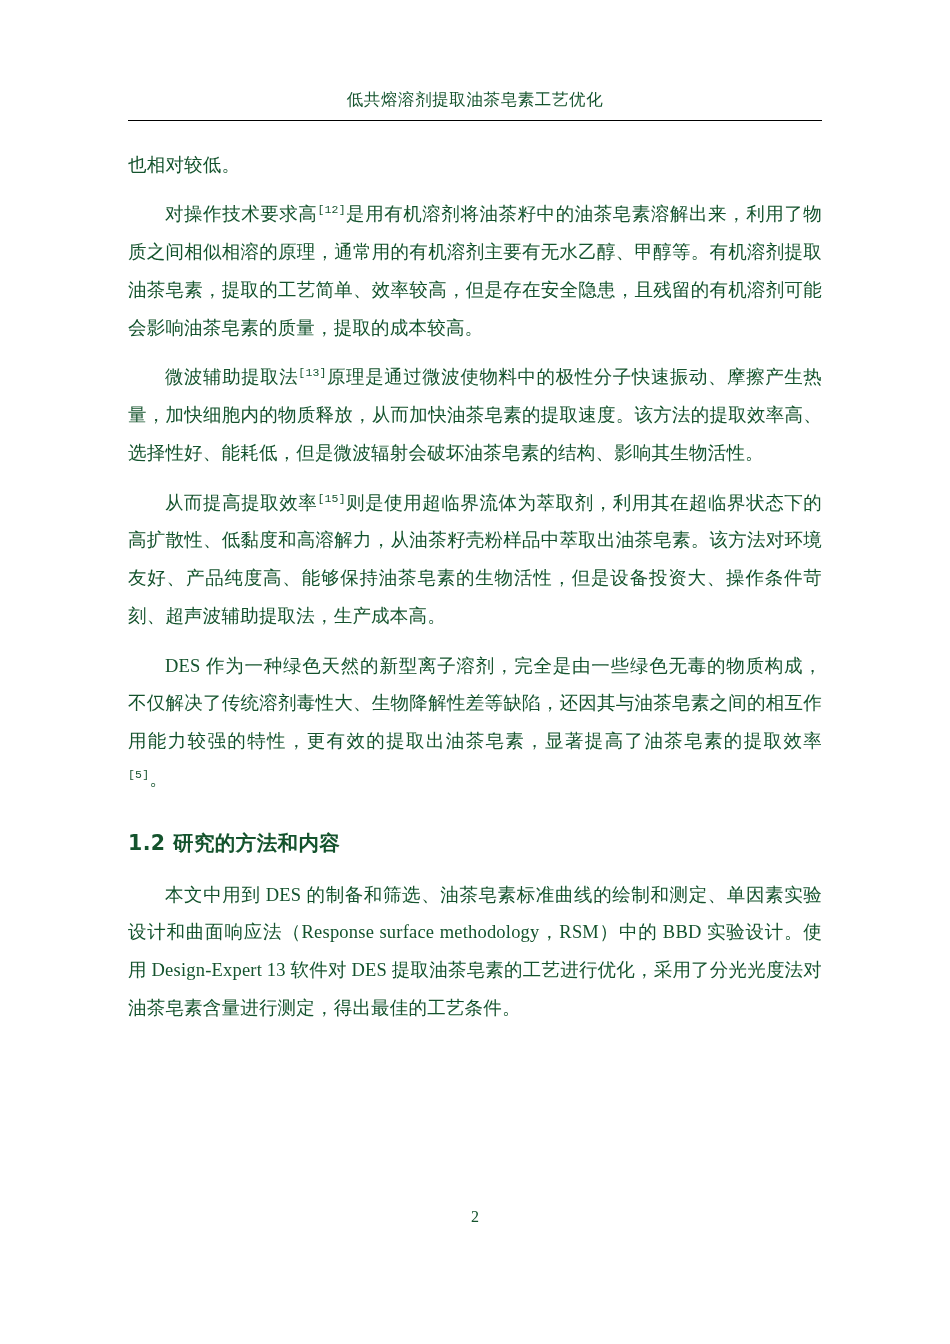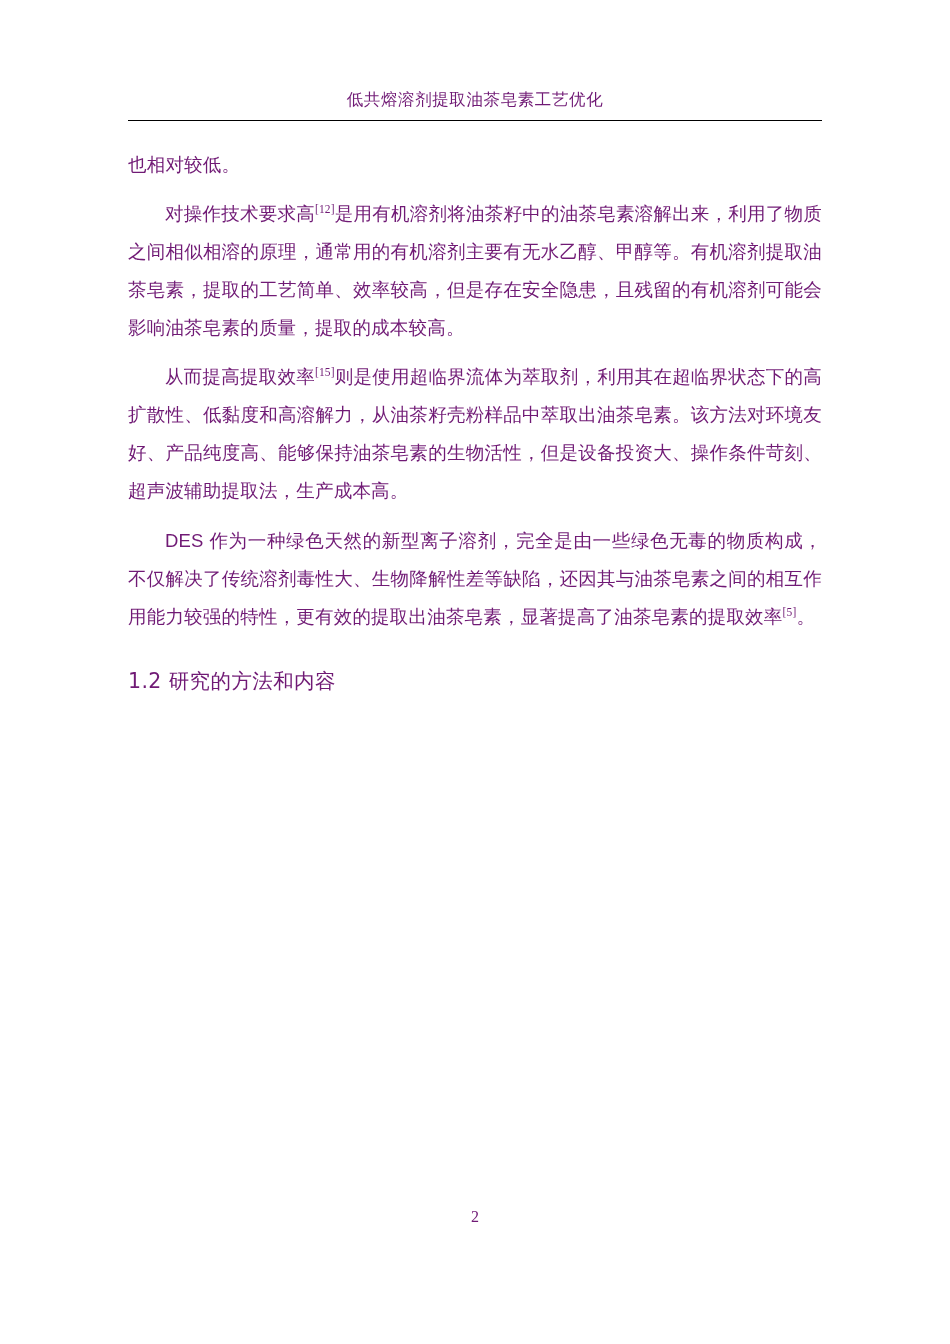--- a/index.html
+++ b/index.html
@@ -6,21 +6,21 @@
     margin: 0;
     padding: 0;
     background: #ffffff;
   }
   .page {
     position: relative;
     width: 950px;
     height: 1344px;
     background: #ffffff;
     font-family: "Liberation Serif", "DejaVu Serif", serif;
-    color: #701a75;
+    color: #14532d;
     box-sizing: border-box;
     overflow: hidden;
   }
   .content {
     position: absolute;
     left: 128px;
     top: 88px;
     width: 694px;
   }
   .header {
@@ -42,30 +42,31 @@
     text-justify: inter-ideograph;
     letter-spacing: 0.2px;
   }
   p.indent {
     text-indent: 2em;
   }
   sup {
     font-size: 0.62em;
     vertical-align: super;
     line-height: 0;
+    font-family: Liberation Mono, monospace;
   }
   h2.section-title {
     font-family: "DejaVu Sans", "Liberation Sans", sans-serif;
     font-size: 20.5px;
-    font-weight: normal;
+    font-weight: bold;
     margin: 30px 0 20px 0;
     letter-spacing: 0.4px;
   }
   .latin {
-    font-family: Liberation Sans, sans-serif;
+    font-family: Liberation Serif, serif;
   }
   .page-number {
     position: absolute;
     left: 0;
     right: 0;
     top: 1208px;
     text-align: center;
     font-size: 16px;
     font-family: "Liberation Serif", serif;
   }
@@ -79,30 +80,34 @@
 
     <div class="header">低共熔溶剂提取油茶皂素工艺优化</div>
     <div class="header-rule"></div>
 
     <p class="body-text">也相对较低。</p>
 
     <p class="body-text indent">
       <span>对操作技术要求高</span><sup>[12]</sup><span>是用有机溶剂将油茶籽中的油茶皂素溶解出来，利用了物质之间相似相溶的原理，通常用的有机溶剂主要有无水乙醇、甲醇等。有机溶剂提取油茶皂素，提取的工艺简单、效率较高，但是存在安全隐患，且残留的有机溶剂可能会影响油茶皂素的质量，提取的成本较高。</span>
     </p>
 
+    <p class="body-text indent">
+      <span>微波辅助提取法</span><sup>[13]</sup><span>原理是通过微波使物料中的极性分子快速振动、摩擦产生热量，加快细胞内的物质释放，从而加快油茶皂素的提取速度。该方法的提取效率高、选择性好、能耗低，但是微波辐射会破坏油茶皂素的结构、影响其生物活性。</span>
+    </p>
 
 
     <p class="body-text indent">
       <span>从而提高提取效率</span><sup>[15]</sup><span>则是使用超临界流体为萃取剂，利用其在超临界状态下的高扩散性、低黏度和高溶解力，从油茶籽壳粉样品中萃取出油茶皂素。该方法对环境友好、产品纯度高、能够保持油茶皂素的生物活性，但是设备投资大、操作条件苛刻、超声波辅助提取法，生产成本高。</span>
     </p>
 
     <p class="body-text indent">
       <span class="latin">DES </span><span>作为一种绿色天然的新型离子溶剂，完全是由一些绿色无毒的物质构成，不仅解决了传统溶剂毒性大、生物降解性差等缺陷，还因其与油茶皂素之间的相互作用能力较强的特性，更有效的提取出油茶皂素，显著提高了油茶皂素的提取效率</span><sup>[5]</sup><span>。</span>
     </p>
 
     <h2 class="section-title">1.2  研究的方法和内容</h2>
 
+    <p class="body-text indent">本文中用到 DES 的制备和筛选、油茶皂素标准曲线的绘制和测定、单因素实验设计和曲面响应法（Response surface methodology，RSM）中的 BBD 实验设计。使用 Design-Expert 13 软件对 DES 提取油茶皂素的工艺进行优化，采用了分光光度法对油茶皂素含量进行测定，得出最佳的工艺条件。</p>
 
   </div>
 
   <div class="page-number">2</div>
 
 </div>
 
 </body></html>

